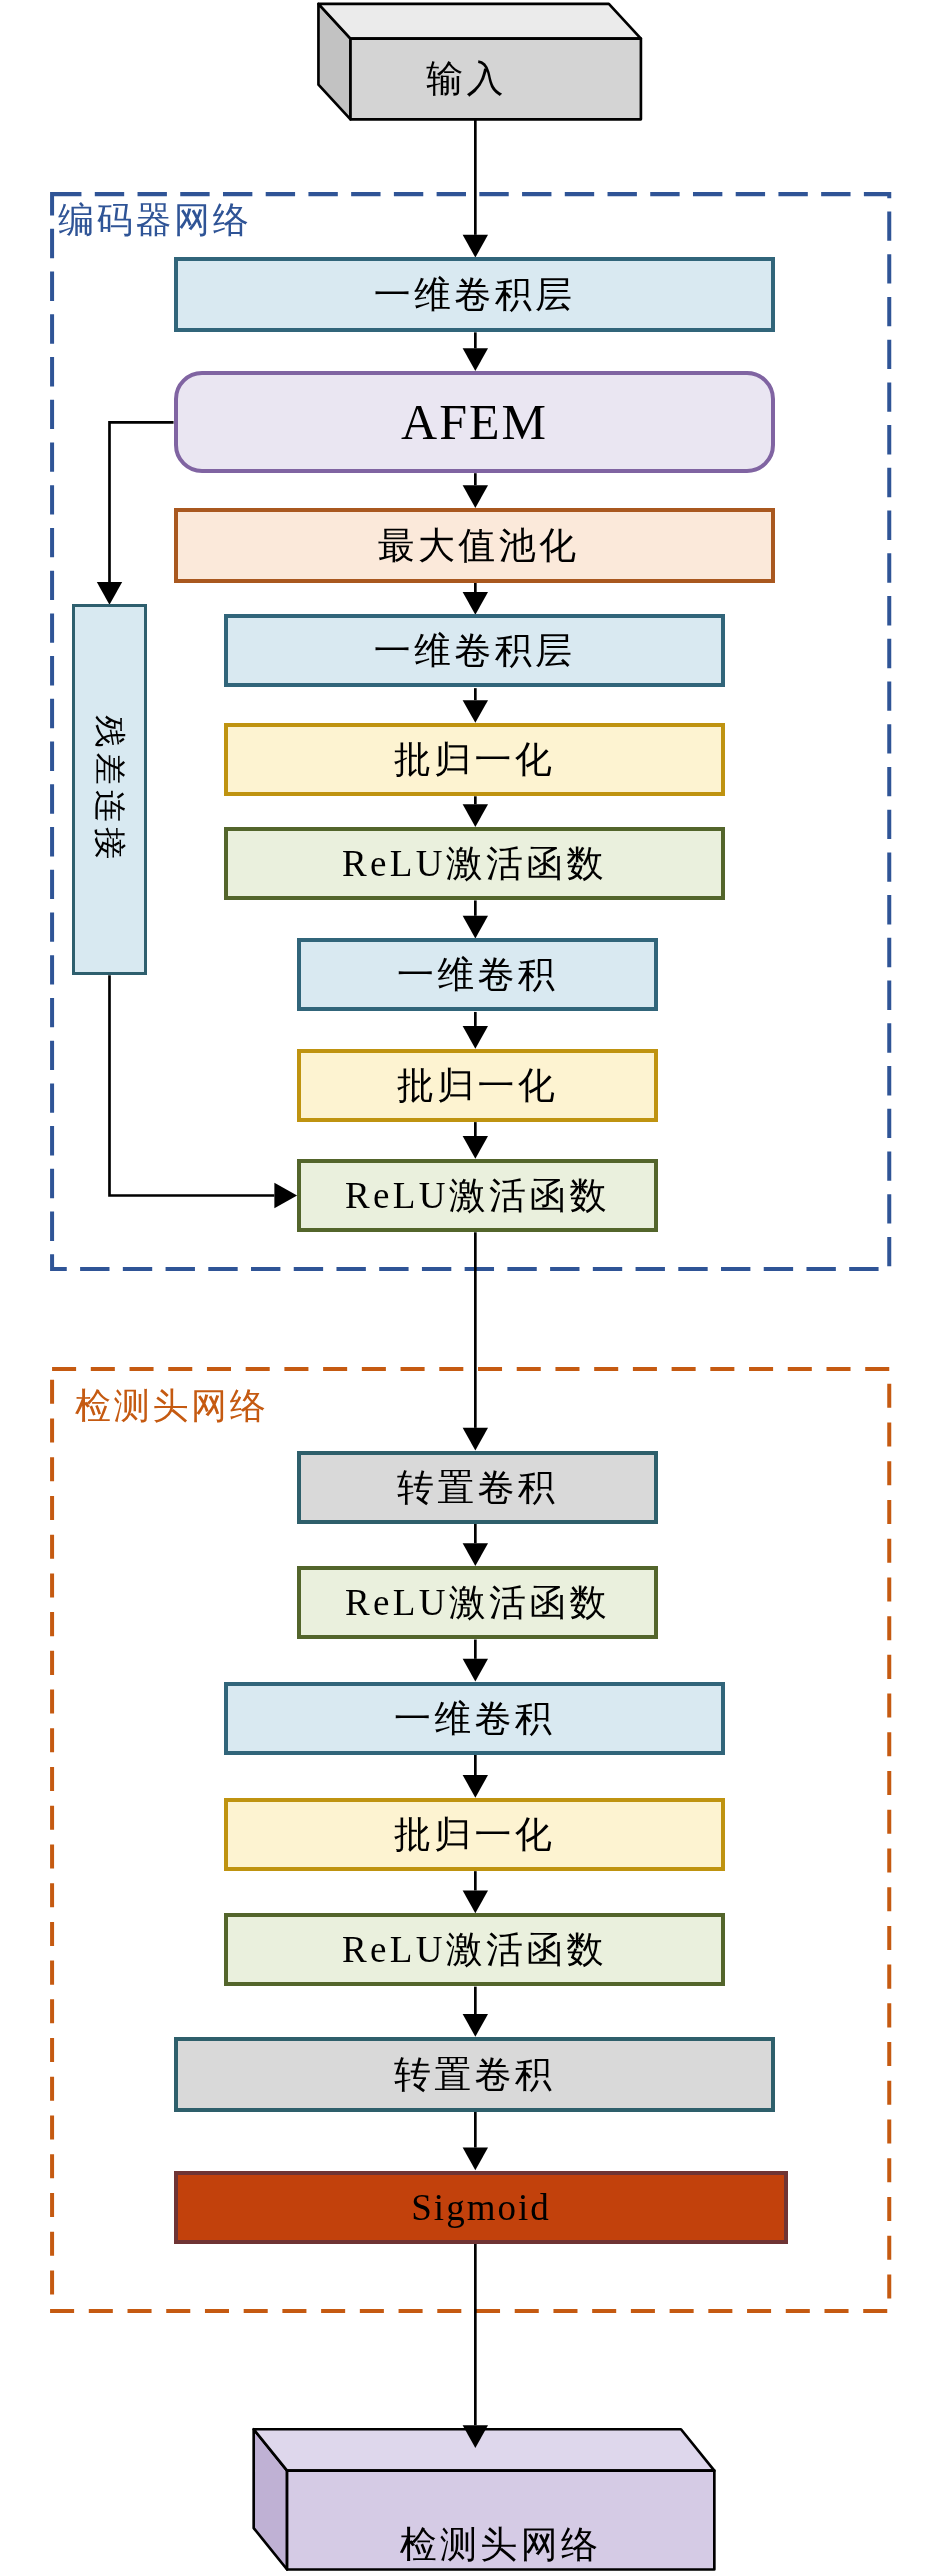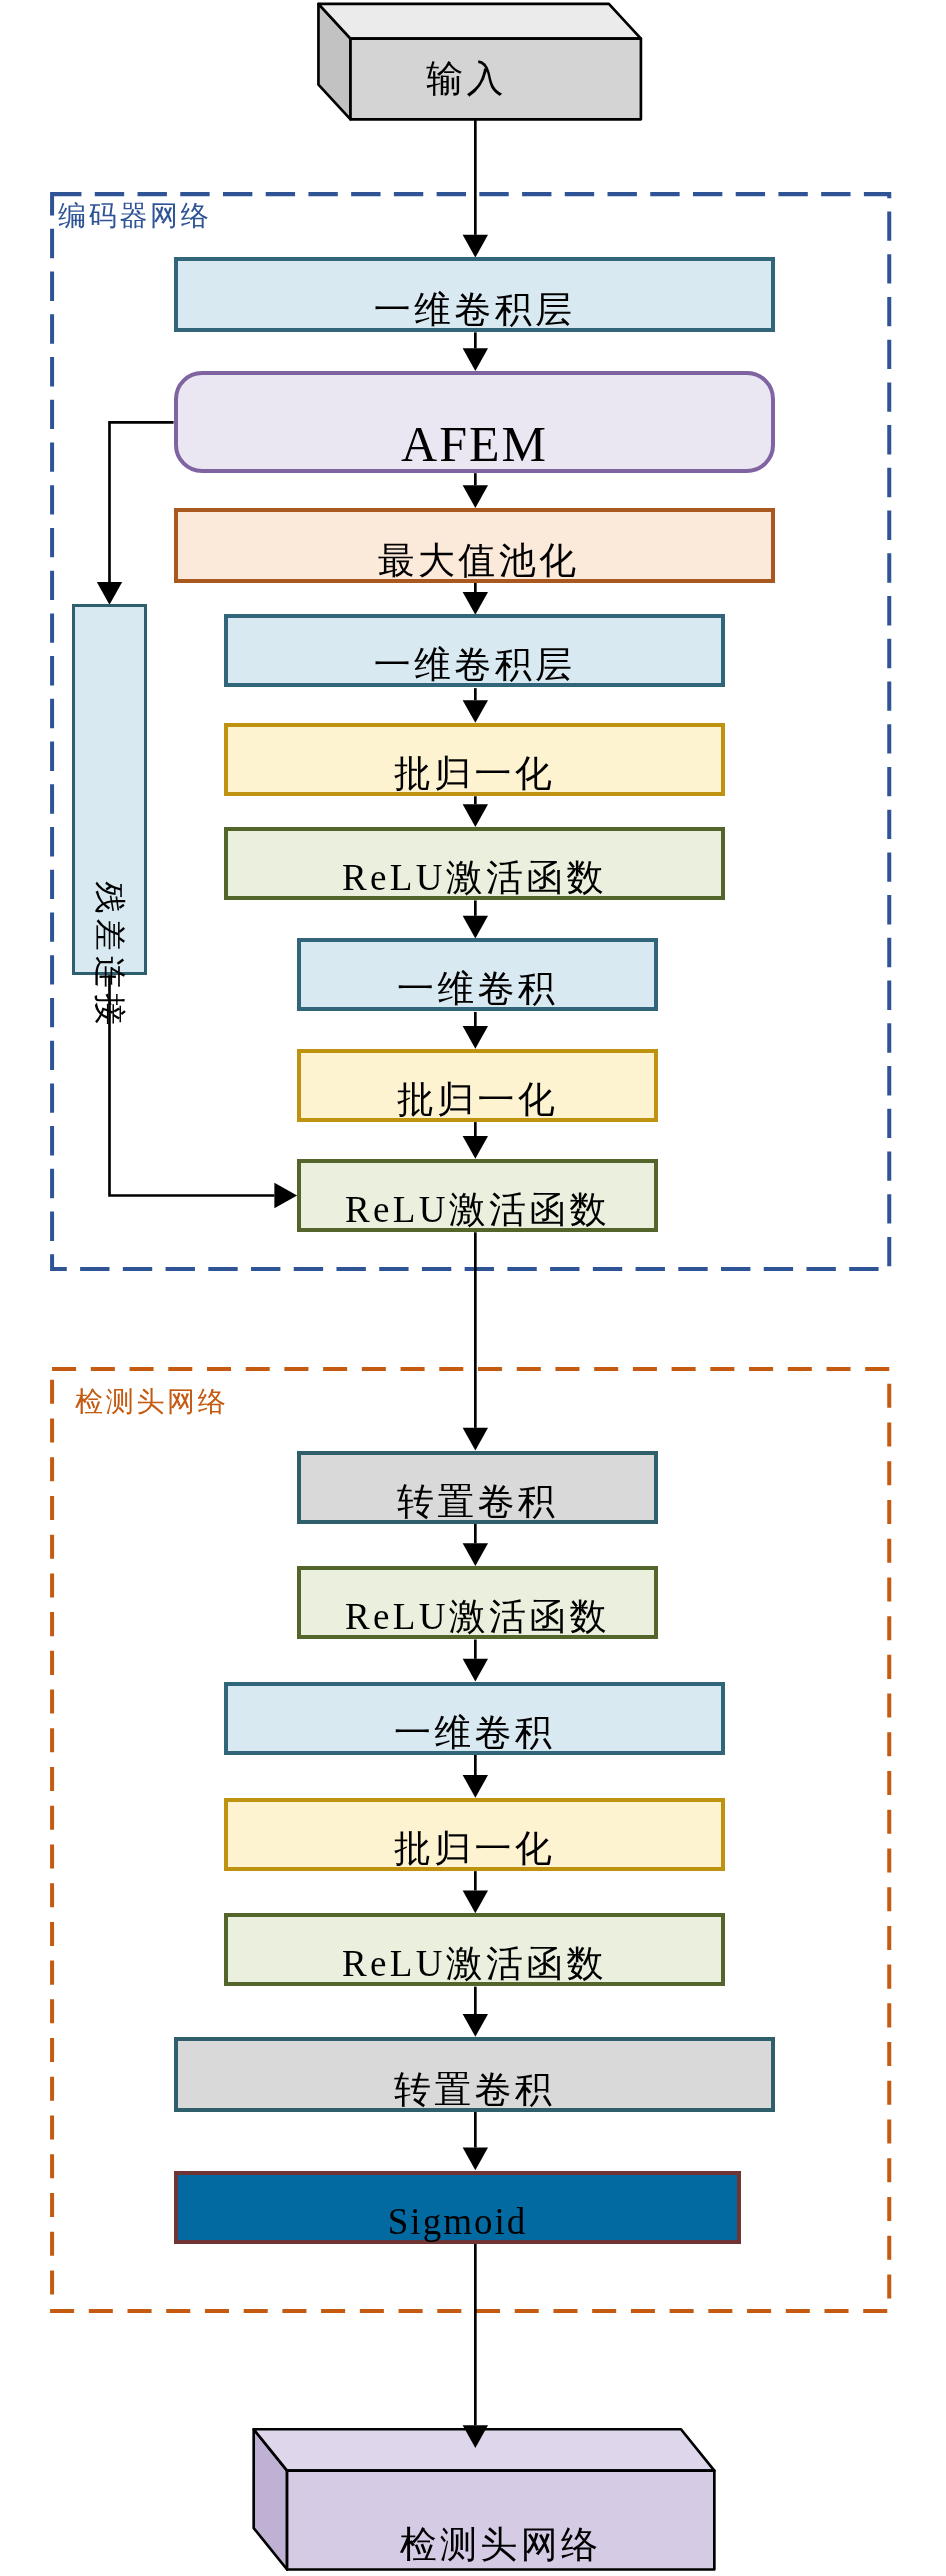--- a/index.html
+++ b/index.html
@@ -10,39 +10,39 @@
     font-family:"Liberation Serif","DejaVu Serif",serif;
     overflow:hidden;
   }
   svg.layer{position:absolute;left:0;top:0;width:946px;height:2576px;}
   .aline{fill:none;stroke-width:4px;}
   .dashline{fill:none;stroke-width:6px;}
   .p3d{stroke:#000000;stroke-width:4px;stroke-linejoin:round;}
   .node{
     position:absolute;
     box-sizing:border-box;
-    display:flex;align-items:flex-end;justify-content:center;
+    display:flex;align-items:center;justify-content:center;
     border:4px solid #000;
     font-size:37px;letter-spacing:3.3px;color:#000;
     text-align:center;line-height:1;
     white-space:nowrap;
   }
   .rounded{border-radius:28px;}
   .latin{letter-spacing:2px;font-size:50px;}
   .node3dlabel{
     position:absolute;display:flex;align-items:center;justify-content:center;
     font-size:37px;letter-spacing:3.3px;color:#000;white-space:nowrap;
   }
   .vertical-node .vtext{
     transform:rotate(90deg);
     white-space:nowrap;
     font-size:32px;letter-spacing:5.3px;
   }
   .zone-label{
-    position:absolute;font-size:28px;letter-spacing:2.7px;white-space:nowrap;
+    position:absolute;font-size:36px;letter-spacing:2.7px;white-space:nowrap;
     line-height:1;
   }
 </style>
 </head>
 <body>
 
 <div class="canvas">
 
   <svg class="layer" viewBox="0 0 1417 3857" xmlns="http://www.w3.org/2000/svg">
 
@@ -189,18 +189,18 @@
   </div>
 
   <div class="node" style="left: 224px; top: 1913px; width: 501px; height: 73px; background: rgb(234, 240, 221); border-color: rgb(83, 101, 43);">
     <span>ReLU激活函数</span>
   </div>
 
   <div class="node" style="left: 174px; top: 2037px; width: 601px; height: 75px; background: rgb(217, 217, 217); border-color: rgb(46, 95, 107);">
     <span>转置卷积</span>
   </div>
 
-  <div class="node latin" style="left: 174px; top: 2171px; width: 567px; height: 73px; font-size: 37px; background: #0369a1; border-color: rgb(111, 52, 52);">
+  <div class="node latin" style="left: 174px; top: 2171px; width: 614px; height: 73px; font-size: 37px; background: #c2410c; border-color: rgb(111, 52, 52);">
     <span>Sigmoid</span>
   </div>
 
 </div>
 
 
 </body></html>

